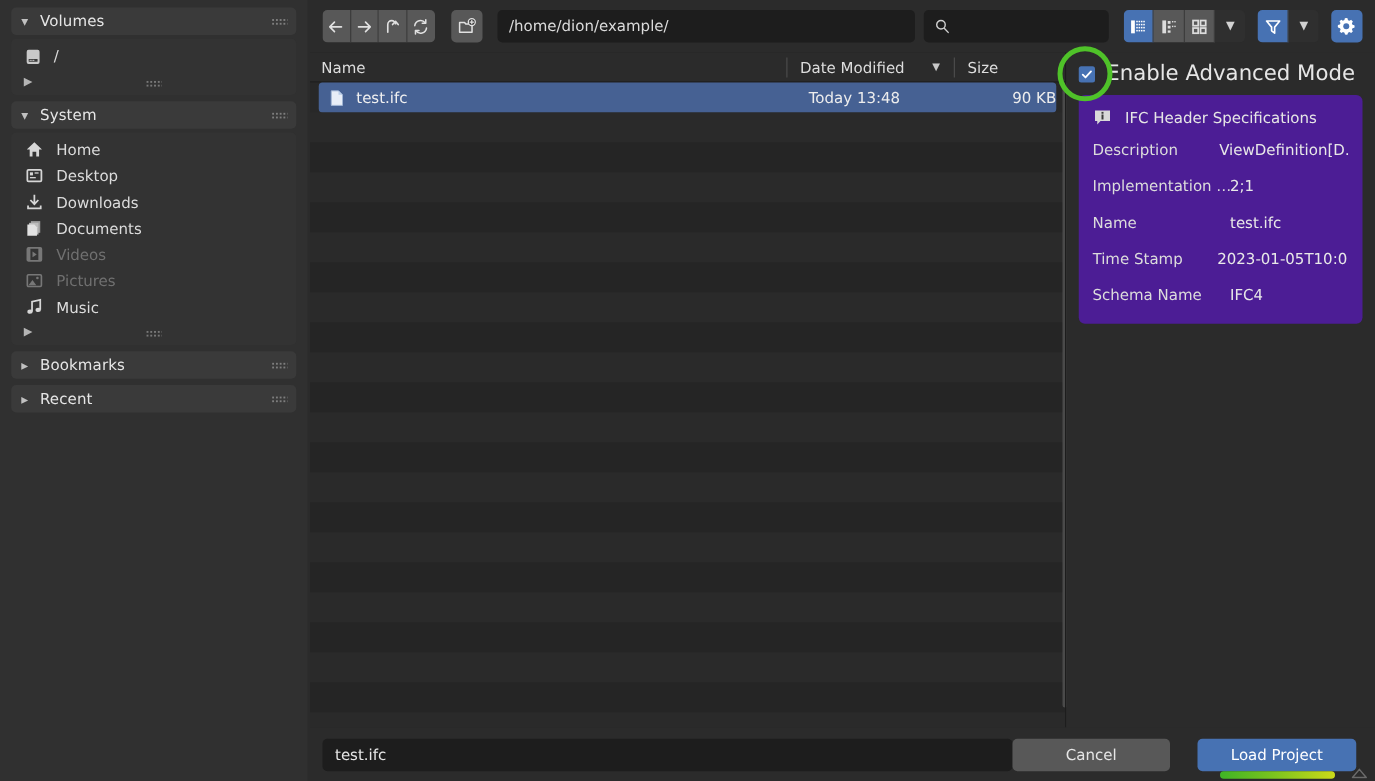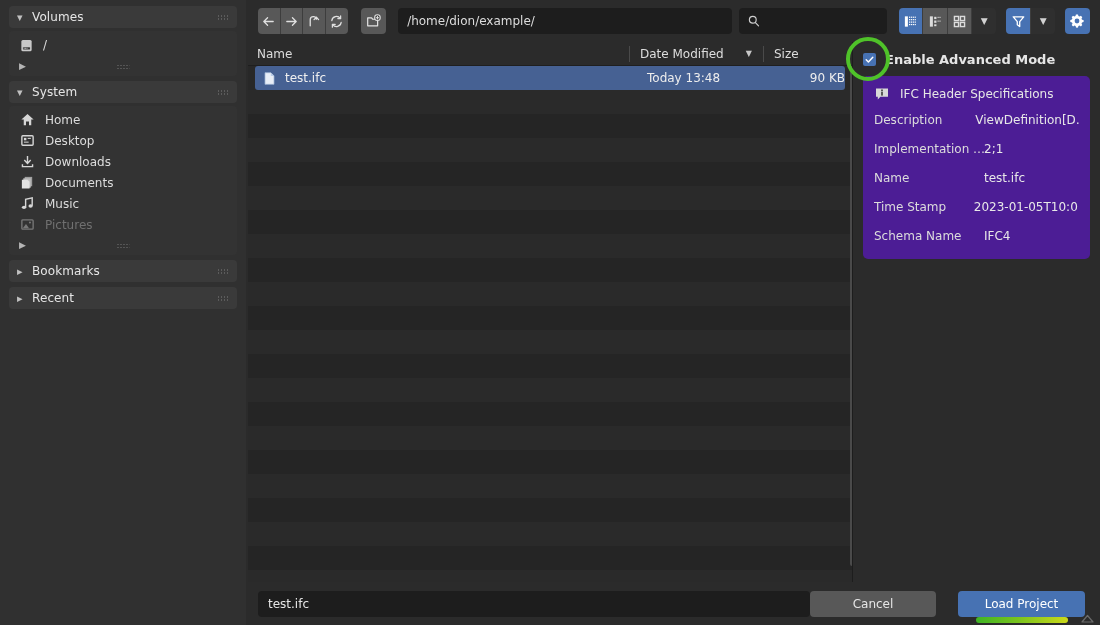--- a/index.html
+++ b/index.html
@@ -148,21 +148,21 @@
   
   #rightpanel {
     position: absolute; left: 853px; top: 42px; width: 247px; height: 540px;
     background: #2b2b2b; padding: 8px 10px;
   }
   .checkrow { display: flex; align-items: center; height: 18px; margin-bottom: 8px; position: relative;}
   .cbox {
     width: 13px; height: 13px; background: #4772b3; border-radius: 2px;
     display: flex; align-items: center; justify-content: center; flex: 0 0 13px;
   }
-  .checkrow .clabel { margin-left: 9px; font-size: 13px; color: #e6e6e6; font-weight: bold; }
+  .checkrow .clabel { margin-left: 9px; font-size: 17px; color: #e6e6e6; }
   #hl-ring {
     position: absolute; left: -17px; top: -13px; width: 44px; height: 44px;
     border: 4px solid #4fc229; border-radius: 50%; pointer-events: none;
   }
   .card { background: #4c1d95; border-radius: 5px; padding: 7px 0 9px 0; }
   .card-head { display: flex; align-items: center; height: 22px; padding: 0 11px; }
   .card-head .ctitle { margin-left: 10px; font-size: 12px; color: #e6e6e6; }
   .prop { display: flex; align-items: center; height: 29px; padding: 0 11px; }
   .prop .k { width: 110px; font-size: 12px; color: #dcdcdc; white-space: nowrap;
              overflow: hidden; text-overflow: clip; }
@@ -276,41 +276,52 @@
           <span class="ic">
             <svg width="15" height="15" viewBox="0 0 16 16">
               <rect x="5" y="2" width="8" height="10" fill="#9e9e9e"></rect>
               <rect x="3.5" y="3.5" width="8" height="10" fill="#bcbcbc"></rect>
               <path d="M2 5 h6 l2.2 2.2 V14.5 H2 Z" fill="#e2e2e2"></path>
             </svg>
           </span>
           <span>Documents</span>
         </div>
 
+        <div class="sys-item dim">
+          <span class="ic">
+            <svg width="15" height="15" viewBox="0 0 16 16">
+              <rect x="2" y="2.5" width="12" height="11" rx="1" fill="none" stroke="#d6d6d6" stroke-width="1.4"></rect>
+              <rect x="2" y="2.5" width="2.6" height="11" fill="#d6d6d6"></rect>
+              <rect x="11.4" y="2.5" width="2.6" height="11" fill="#d6d6d6"></rect>
+              <path d="M6.4 5.6 L10 8 L6.4 10.4 Z" fill="#d6d6d6"></path>
+            </svg>
+          </span>
+          <span>Videos</span>
+        </div>
+
+        <div class="sys-item dim">
+          <span class="ic">
+            <svg width="15" height="15" viewBox="0 0 16 16">
+              <rect x="2" y="3" width="12" height="10" rx="1" fill="none" stroke="#d6d6d6" stroke-width="1.4"></rect>
+              <circle cx="10.6" cy="5.8" r="1.1" fill="#d6d6d6"></circle>
+              <path d="M3 12 L6.4 7.4 L9.6 12 Z" fill="#d6d6d6"></path>
+            </svg>
+          </span>
+          <span>Pictures</span>
+        </div>
 
         <div class="sys-item">
           <span class="ic">
             <svg width="15" height="15" viewBox="0 0 16 16">
               <path d="M6 12 V3.5 L13 2 V10.5" fill="none" stroke="#d6d6d6" stroke-width="1.5"></path>
               <ellipse cx="4.3" cy="12.1" rx="2.3" ry="1.8" fill="#d6d6d6"></ellipse>
               <ellipse cx="11.3" cy="10.6" rx="2.3" ry="1.8" fill="#d6d6d6"></ellipse>
             </svg>
           </span>
           <span>Music</span>
-        </div>
-
-        <div class="sys-item dim">
-          <span class="ic">
-            <svg width="15" height="15" viewBox="0 0 16 16">
-              <rect x="2" y="3" width="12" height="10" rx="1" fill="none" stroke="#d6d6d6" stroke-width="1.4"></rect>
-              <circle cx="10.6" cy="5.8" r="1.1" fill="#d6d6d6"></circle>
-              <path d="M3 12 L6.4 7.4 L9.6 12 Z" fill="#d6d6d6"></path>
-            </svg>
-          </span>
-          <span>Pictures</span>
         </div>
 
         <div class="expand-row">
           <span class="tri">▶</span>
           <span class="grip2"></span>
         </div>
       </div>
     </div>
 
     <div class="panel">

